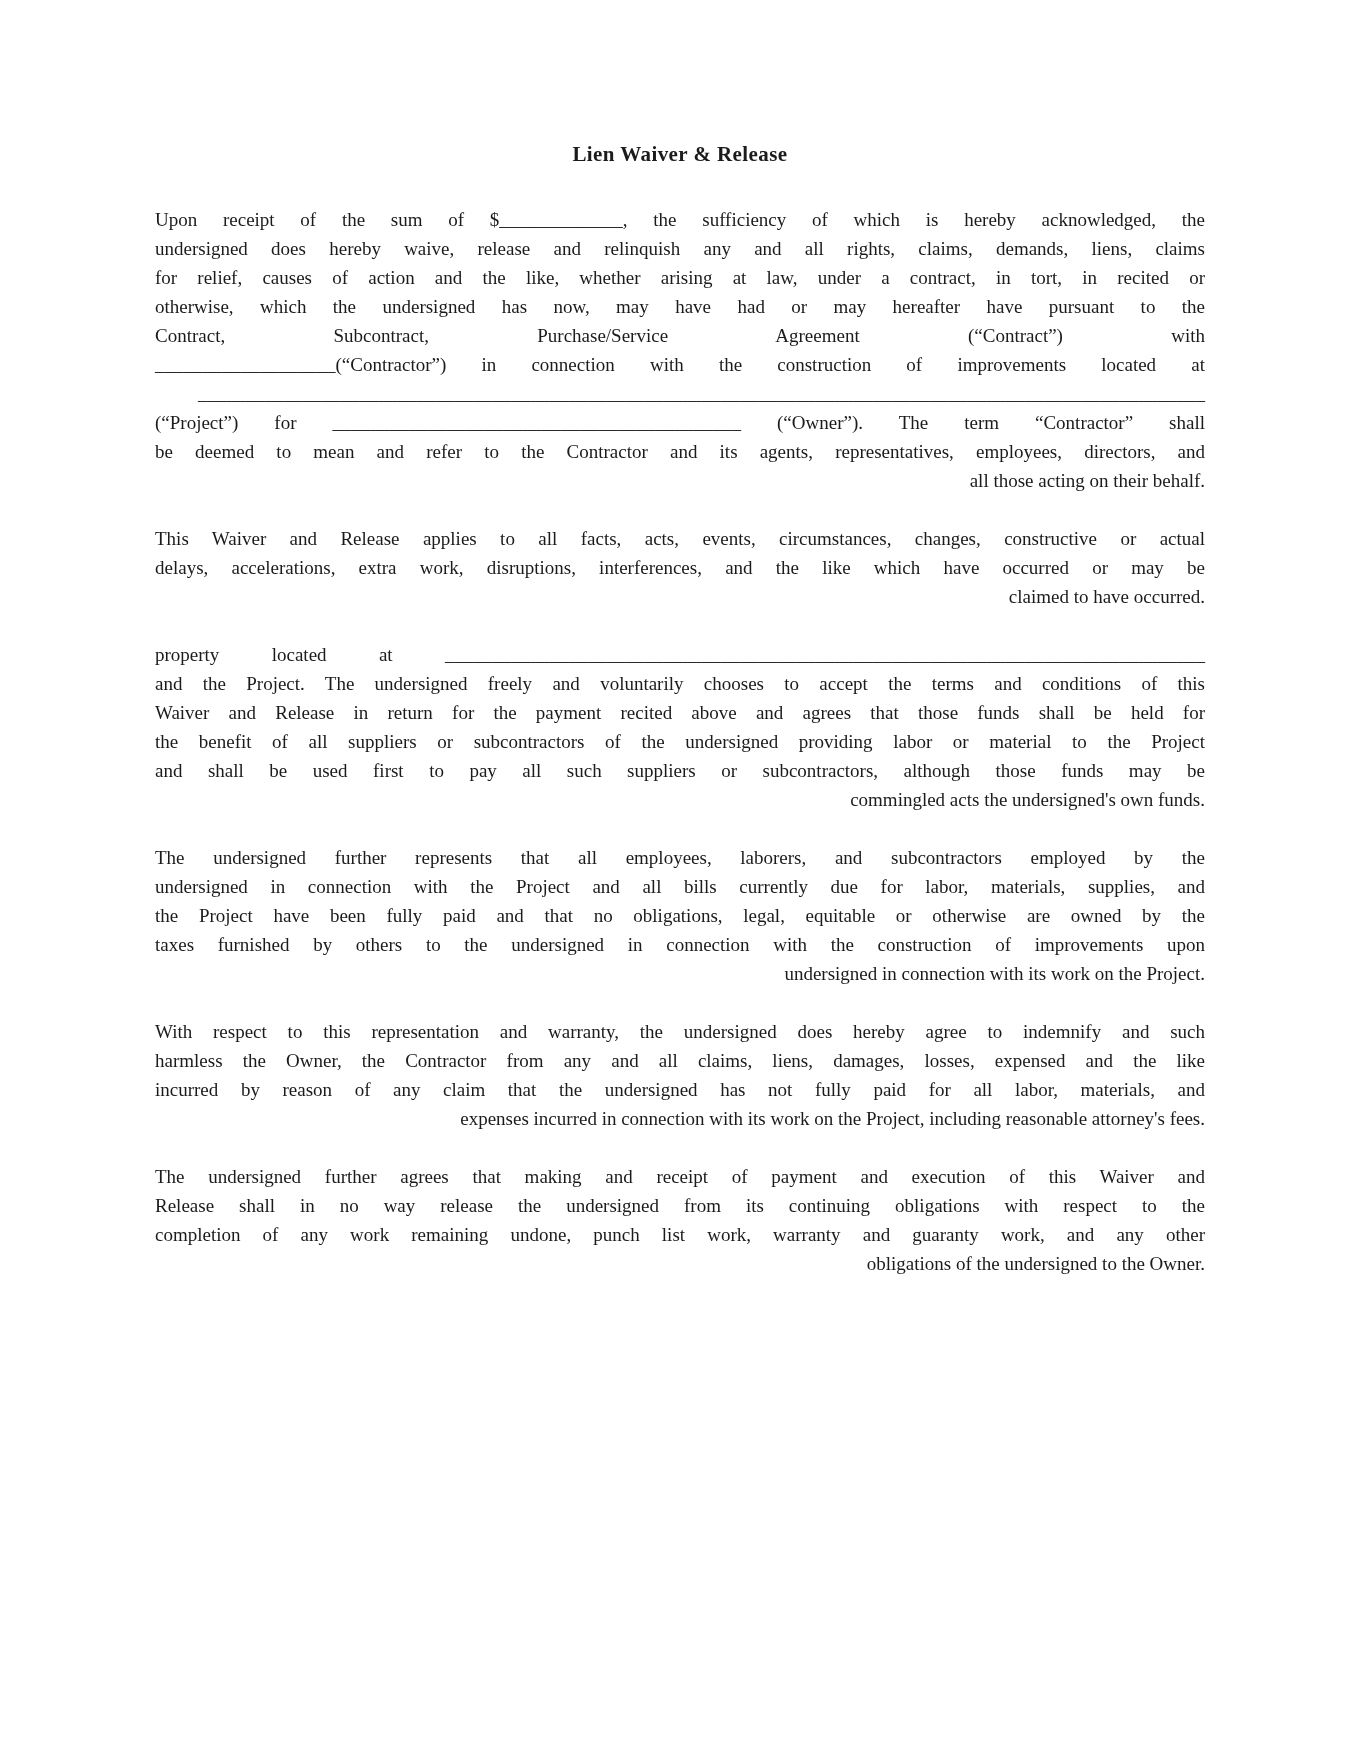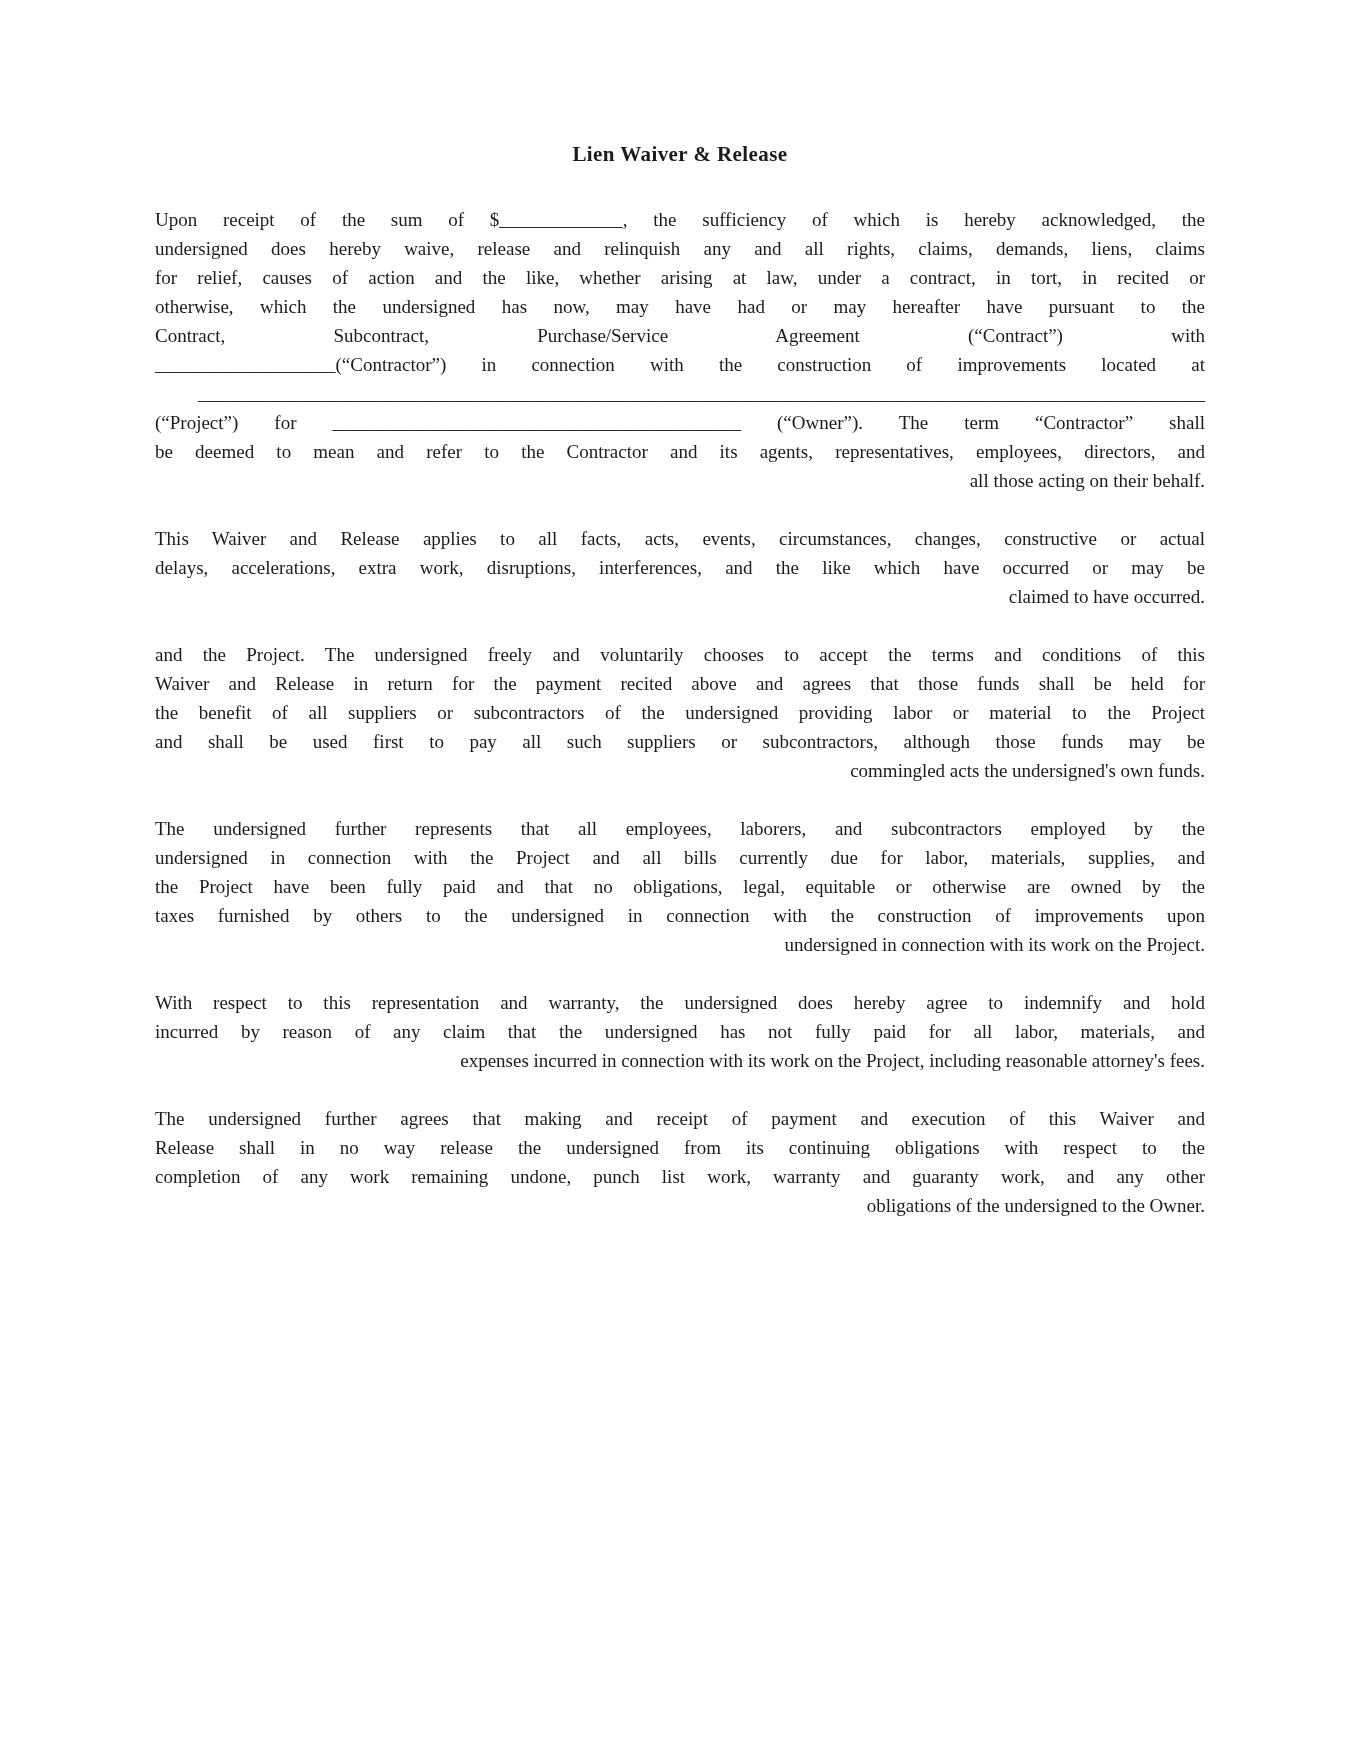--- a/index.html
+++ b/index.html
@@ -59,37 +59,39 @@
     <div class="line">all those acting on their behalf.</div>
   </div>
 
   <div class="para">
     <div class="line j">This Waiver and Release applies to all facts, acts, events, circumstances, changes, constructive or actual</div>
     <div class="line j">delays, accelerations, extra work, disruptions, interferences, and the like which have occurred or may be</div>
     <div class="line">claimed to have occurred.</div>
   </div>
 
   <div class="para">
+    <div class="line j">property located at ________________________________________________________________________________</div>
     <div class="line j">and the Project. The undersigned freely and voluntarily chooses to accept the terms and conditions of this</div>
     <div class="line j">Waiver and Release in return for the payment recited above and agrees that those funds shall be held for</div>
     <div class="line j">the benefit of all suppliers or subcontractors of the undersigned providing labor or material to the Project</div>
     <div class="line j">and shall be used first to pay all such suppliers or subcontractors, although those funds may be</div>
     <div class="line">commingled acts the undersigned's own funds.</div>
   </div>
 
   <div class="para">
     <div class="line j">The undersigned further represents that all employees, laborers, and subcontractors employed by the</div>
     <div class="line j">undersigned in connection with the Project and all bills currently due for labor, materials, supplies, and</div>
     <div class="line j">the Project have been fully paid and that no obligations, legal, equitable or otherwise are owned by the</div>
     <div class="line j">taxes furnished by others to the undersigned in connection with the construction of improvements upon</div>
     <div class="line">undersigned in connection with its work on the Project.</div>
   </div>
 
   <div class="para">
-    <div class="line j">With respect to this representation and warranty, the undersigned does hereby agree to indemnify and hold</div>
+    <div class="line j">With respect to this representation and warranty, the undersigned does hereby agree to indemnify and such</div>
+    <div class="line j">harmless the Owner, the Contractor from any and all claims, liens, damages, losses, expensed and the like</div>
     <div class="line j">incurred by reason of any claim that the undersigned has not fully paid for all labor, materials, and</div>
     <div class="line">expenses incurred in connection with its work on the Project, including reasonable attorney's fees.</div>
   </div>
 
   <div class="para">
     <div class="line j">The undersigned further agrees that making and receipt of payment and execution of this Waiver and</div>
     <div class="line j">Release shall in no way release the undersigned from its continuing obligations with respect to the</div>
     <div class="line j">completion of any work remaining undone, punch list work, warranty and guaranty work, and any other</div>
     <div class="line">obligations of the undersigned to the Owner.</div>
   </div>

